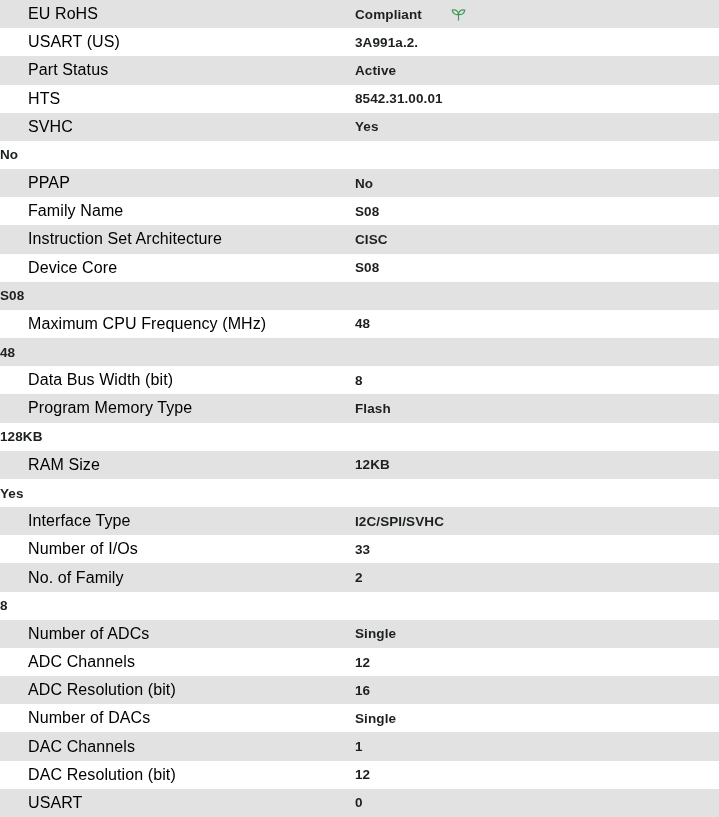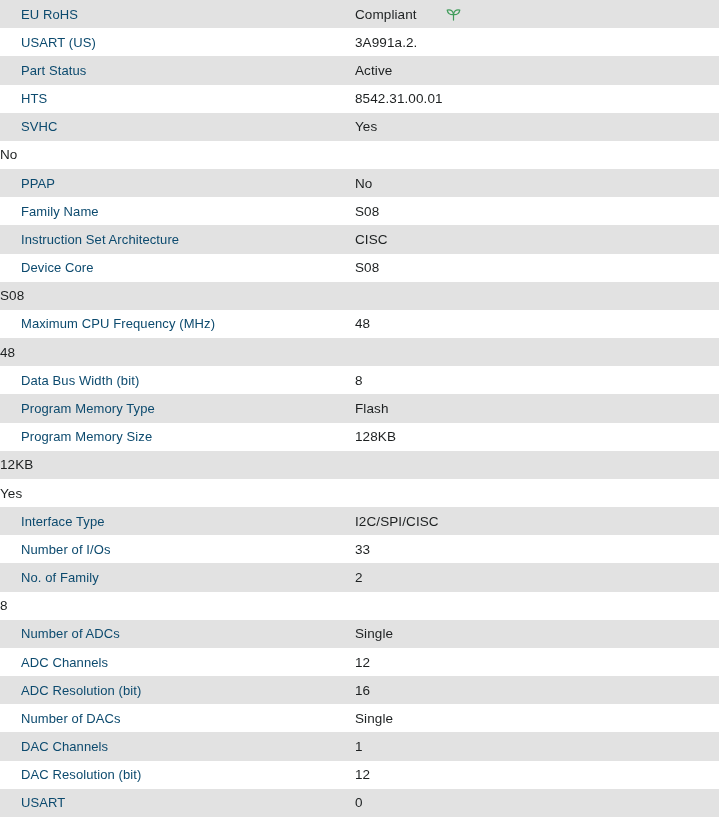--- a/index.html
+++ b/index.html
@@ -18,32 +18,32 @@
   .spec-row {
     flex: 1 1 0;
     min-height: 0;
     display: flex;
     align-items: center;
     background: #ffffff;
   }
   .spec-row.alt { background: #e2e2e2; }
   .spec-label {
     flex: 0 0 355px;
-    padding-left: 21px;
-    font-size: 13px;
-    color: #0c4a6e;
+    padding-left: 28px;
+    font-size: 16px;
+    color: #000000;
     letter-spacing: 0.1px;
     white-space: nowrap;
     overflow: hidden;
   }
   .spec-value {
     display: flex;
     align-items: center;
     font-size: 13.5px;
-    font-weight: 400;
+    font-weight: 700;
     color: #1d2021;
     letter-spacing: 0.1px;
     white-space: nowrap;
     gap: 20px;
   }
   .leaf-icon {
     margin-left: 9px;
     display: inline-flex;
     align-items: center;
   }
@@ -170,45 +170,45 @@
 
   <div class="spec-row alt">
     <div class="spec-label">Program Memory Type</div>
     <div class="spec-value">
       <span>Flash</span>
 
     </div>
   </div>
 
   <div class="spec-row">
-    <div class="spec-label">Program Memory Size</div>
     <div class="spec-value">
       <span>128KB</span>
 
     </div>
   </div>
 
   <div class="spec-row alt">
+    <div class="spec-label">RAM Size</div>
     <div class="spec-value">
       <span>12KB</span>
 
     </div>
   </div>
 
   <div class="spec-row">
     <div class="spec-value">
       <span>Yes</span>
 
     </div>
   </div>
 
   <div class="spec-row alt">
     <div class="spec-label">Interface Type</div>
     <div class="spec-value">
-      <span>I2C/SPI/CISC</span>
+      <span>I2C/SPI/SVHC</span>
 
     </div>
   </div>
 
   <div class="spec-row">
     <div class="spec-label">Number of I/Os</div>
     <div class="spec-value">
       <span>33</span>
 
     </div>

